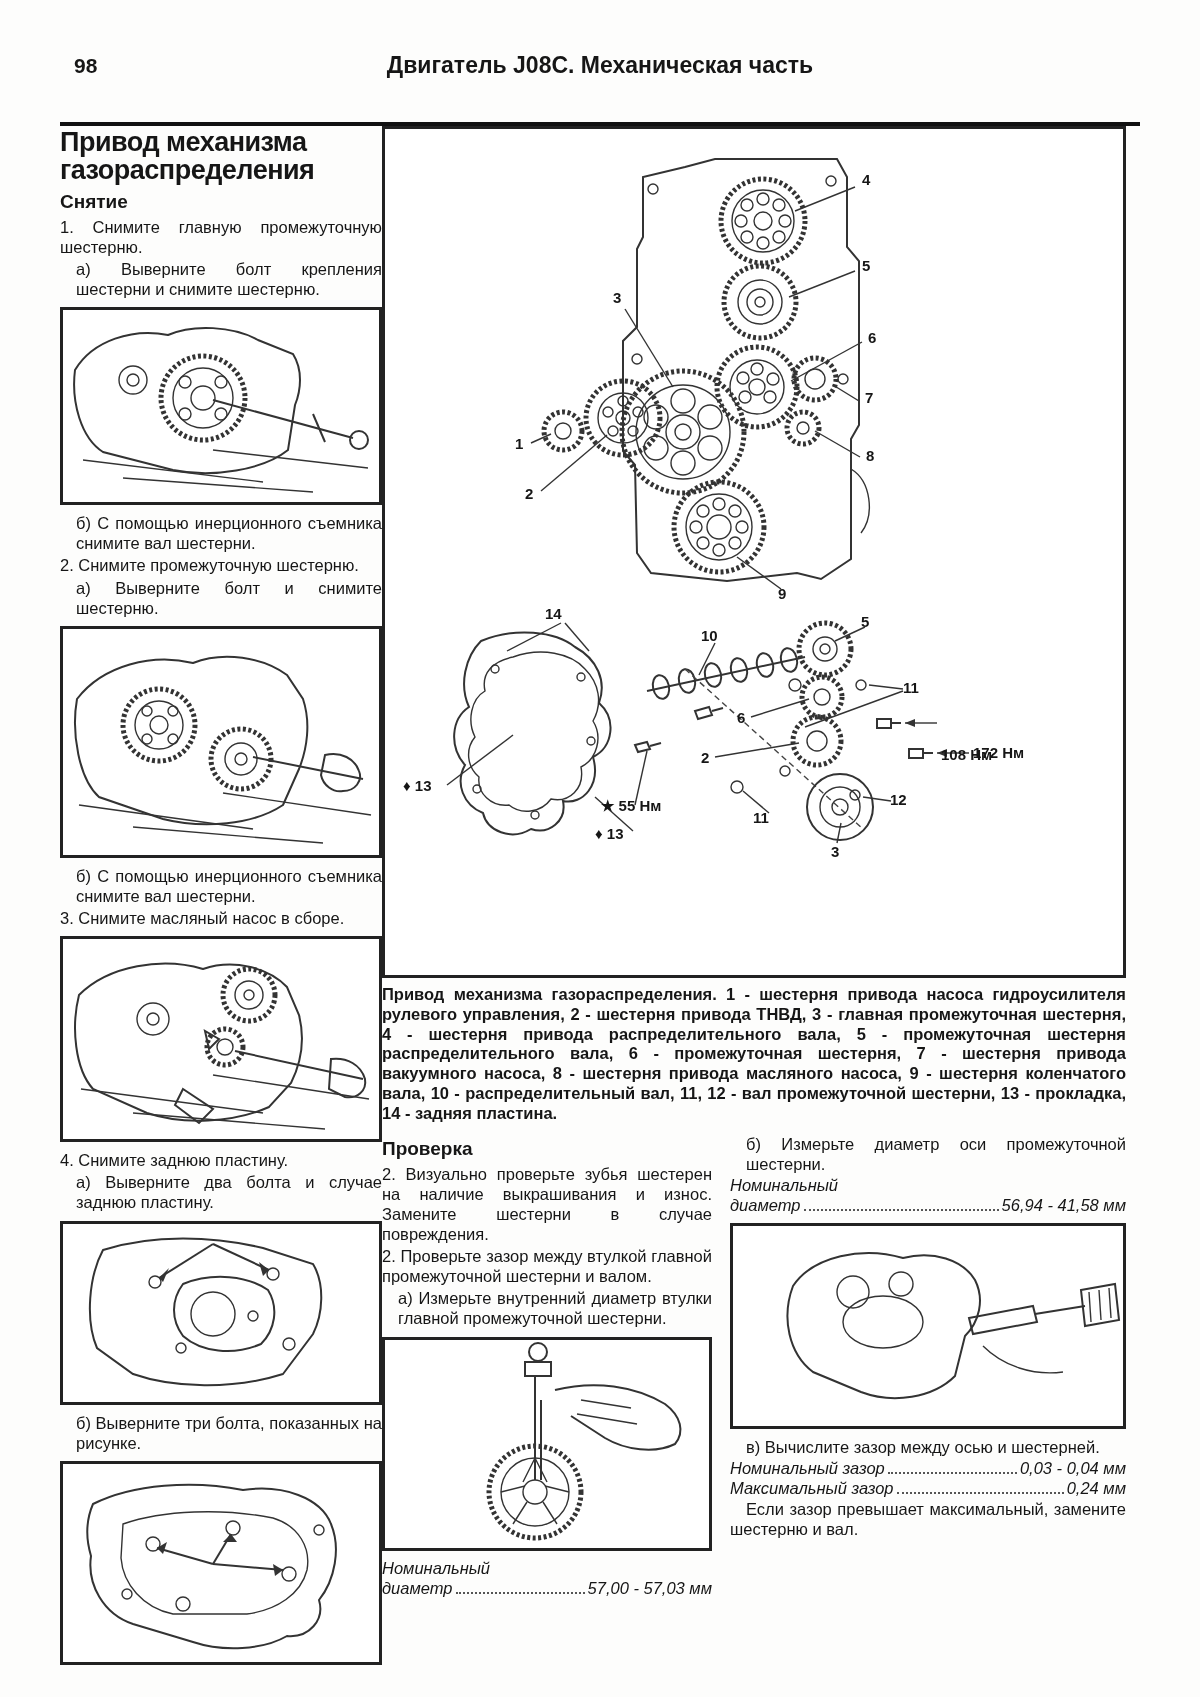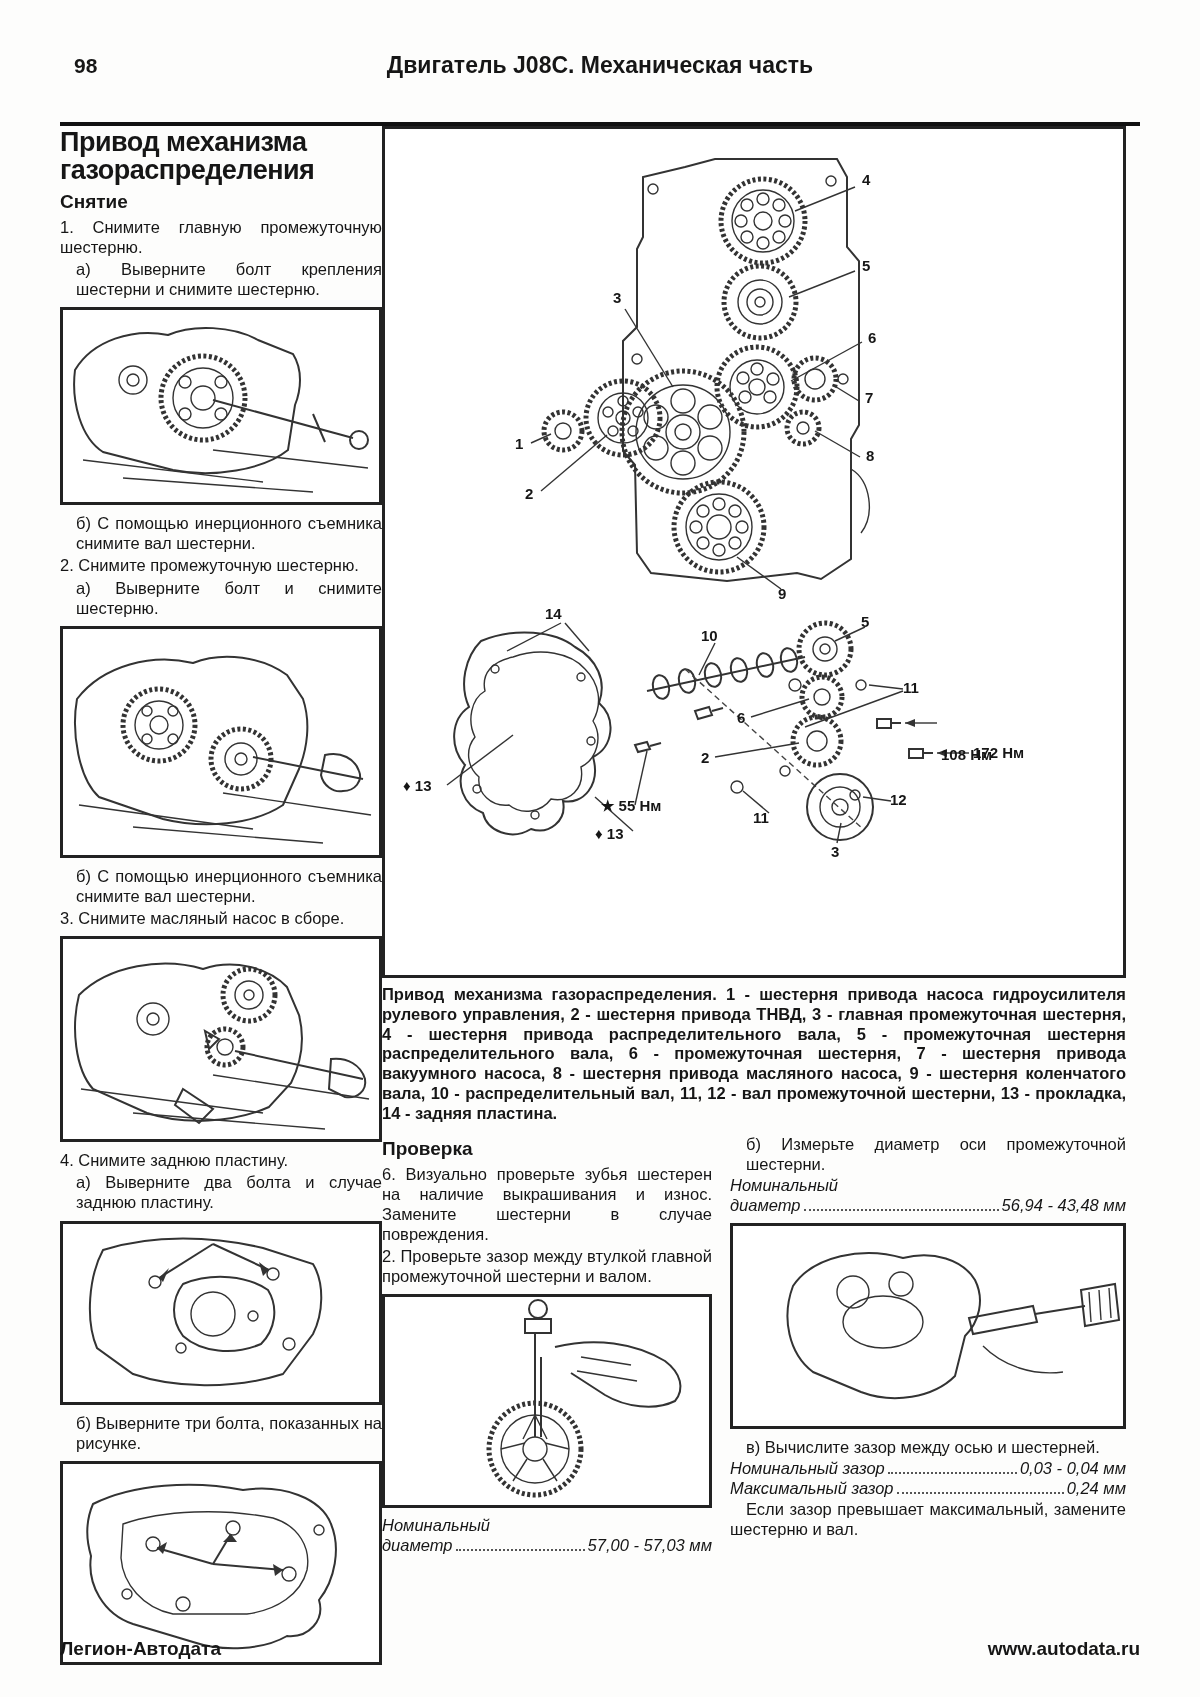--- a/index.html
+++ b/index.html
@@ -357,22 +357,23 @@
           <span class="callout" style="left:505px;top:662px;">12</span>
           <span class="callout" style="left:446px;top:714px;">3</span>
         </figure>
 
         <p class="caption">Привод механизма газораспределения. 1 - шестерня привода насоса гидроусилителя рулевого управления, 2 - шестерня привода ТНВД, 3 - главная промежуточная шестерня, 4 - шестерня привода распределительного вала, 5 - промежуточная шестерня распределительного вала, 6 - промежуточная шестерня, 7 - шестерня привода вакуумного насоса, 8 - шестерня привода масляного насоса, 9 - шестерня коленчатого вала, 10 - распределительный вал, 11, 12 - вал промежуточной шестерни, 13 - прокладка, 14 - задняя пластина.</p>
 
         <div class="botcols">
 
           <div class="bc-m">
             <h2 class="sub">Проверка</h2>
-            <p class="t">6. Визуально проверьте зубья шестерен на наличие выкрашивания и износ. Замените шестерни в случае повреждения.</p>
+            <p class="t">2. Визуально проверьте зубья шестерен на наличие выкрашивания и износ. Замените шестерни в случае повреждения.</p>
             <p class="t">2. Проверьте зазор между втулкой главной промежуточной шестерни и валом.</p>
+            <p class="t sub">а) Измерьте внутренний диаметр втулки главной промежуточной шестерни.</p>
 
             <div class="imgbox">
               <svg width="324" height="208" viewBox="0 0 324 208">
                 <circle class="th" cx="150" cy="152" r="46"></circle>
                 <circle class="thin" cx="150" cy="152" r="34"></circle>
                 <circle class="thin" cx="150" cy="152" r="12"></circle>
                 <path class="thin" d="M150,118 L138,142 M150,118 L162,142 M116,152 L140,146 M184,152 L160,146 M128,184 L142,162 M172,184 L158,162"></path>
                 <line class="ln" x1="150" y1="140" x2="150" y2="36"></line>
                 <line class="ln" x1="156" y1="140" x2="156" y2="60"></line>
                 <path class="ln" d="M140,36 L166,36 L166,22 L140,22 Z"></path>
@@ -394,21 +395,21 @@
           </div>
 
           <div class="bc-r">
             <p class="t sub">б) Измерьте диаметр оси промежуточной шестерни.</p>
             <div class="spec">
               <span class="lbl">Номинальный</span>
             </div>
             <div class="spec">
               <span class="lbl">диаметр</span>
               <span class="dots"></span>
-              <span class="val">56,94 - 43,48 мм</span>
+              <span class="val">56,94 - 41,58 мм</span>
             </div>
 
             <div class="imgbox">
               <svg width="390" height="200" viewBox="0 0 390 200">
                 <path class="ln" d="M60,60 C80,30 130,20 170,32 C200,24 230,34 242,54 C252,74 246,96 232,110 L222,150 C200,172 160,178 128,166 L80,146 C56,128 48,92 60,60 Z"></path>
                 <circle class="thin" cx="120" cy="66" r="16"></circle>
                 <circle class="thin" cx="168" cy="58" r="12"></circle>
                 <ellipse class="thin" cx="150" cy="96" rx="40" ry="26"></ellipse>
                 <path class="ln" d="M236,92 L300,80 L304,96 L240,108 Z"></path>
                 <line class="ln" x1="302" y1="88" x2="352" y2="80"></line>
@@ -431,17 +432,13 @@
               <span class="dots"></span>
               <span class="val">0,24 мм</span>
             </div>
             <p class="t" style="text-indent:16px;">Если зазор превышает максимальный, замените шестерню и вал.</p>
           </div>
         </div>
       </div>
     </div>
   </div>
 
-  <div class="foot">
-    <span class="fl">Легион-Автодата</span>
-    <span class="fr">www.autodata.ru</span>
-  </div>
 </div>
 
 </body></html>

